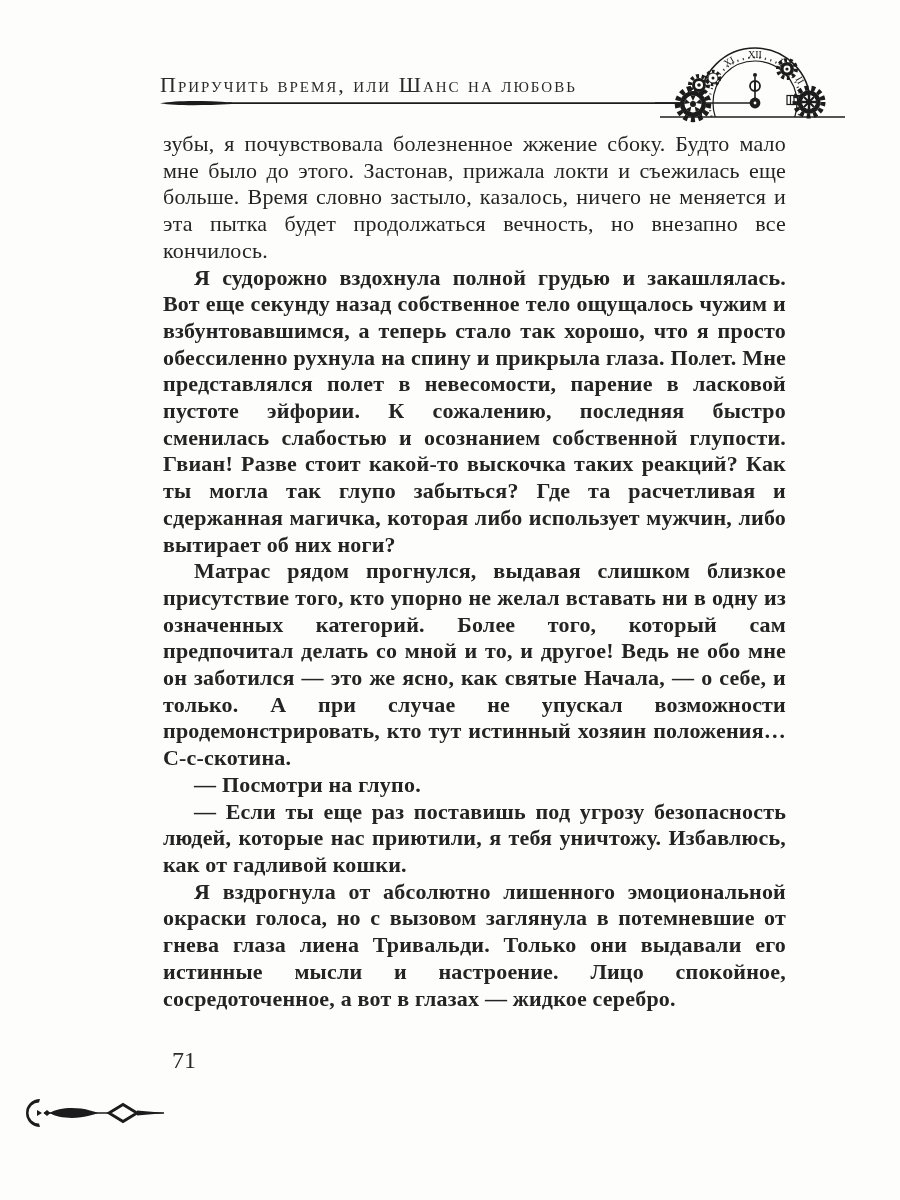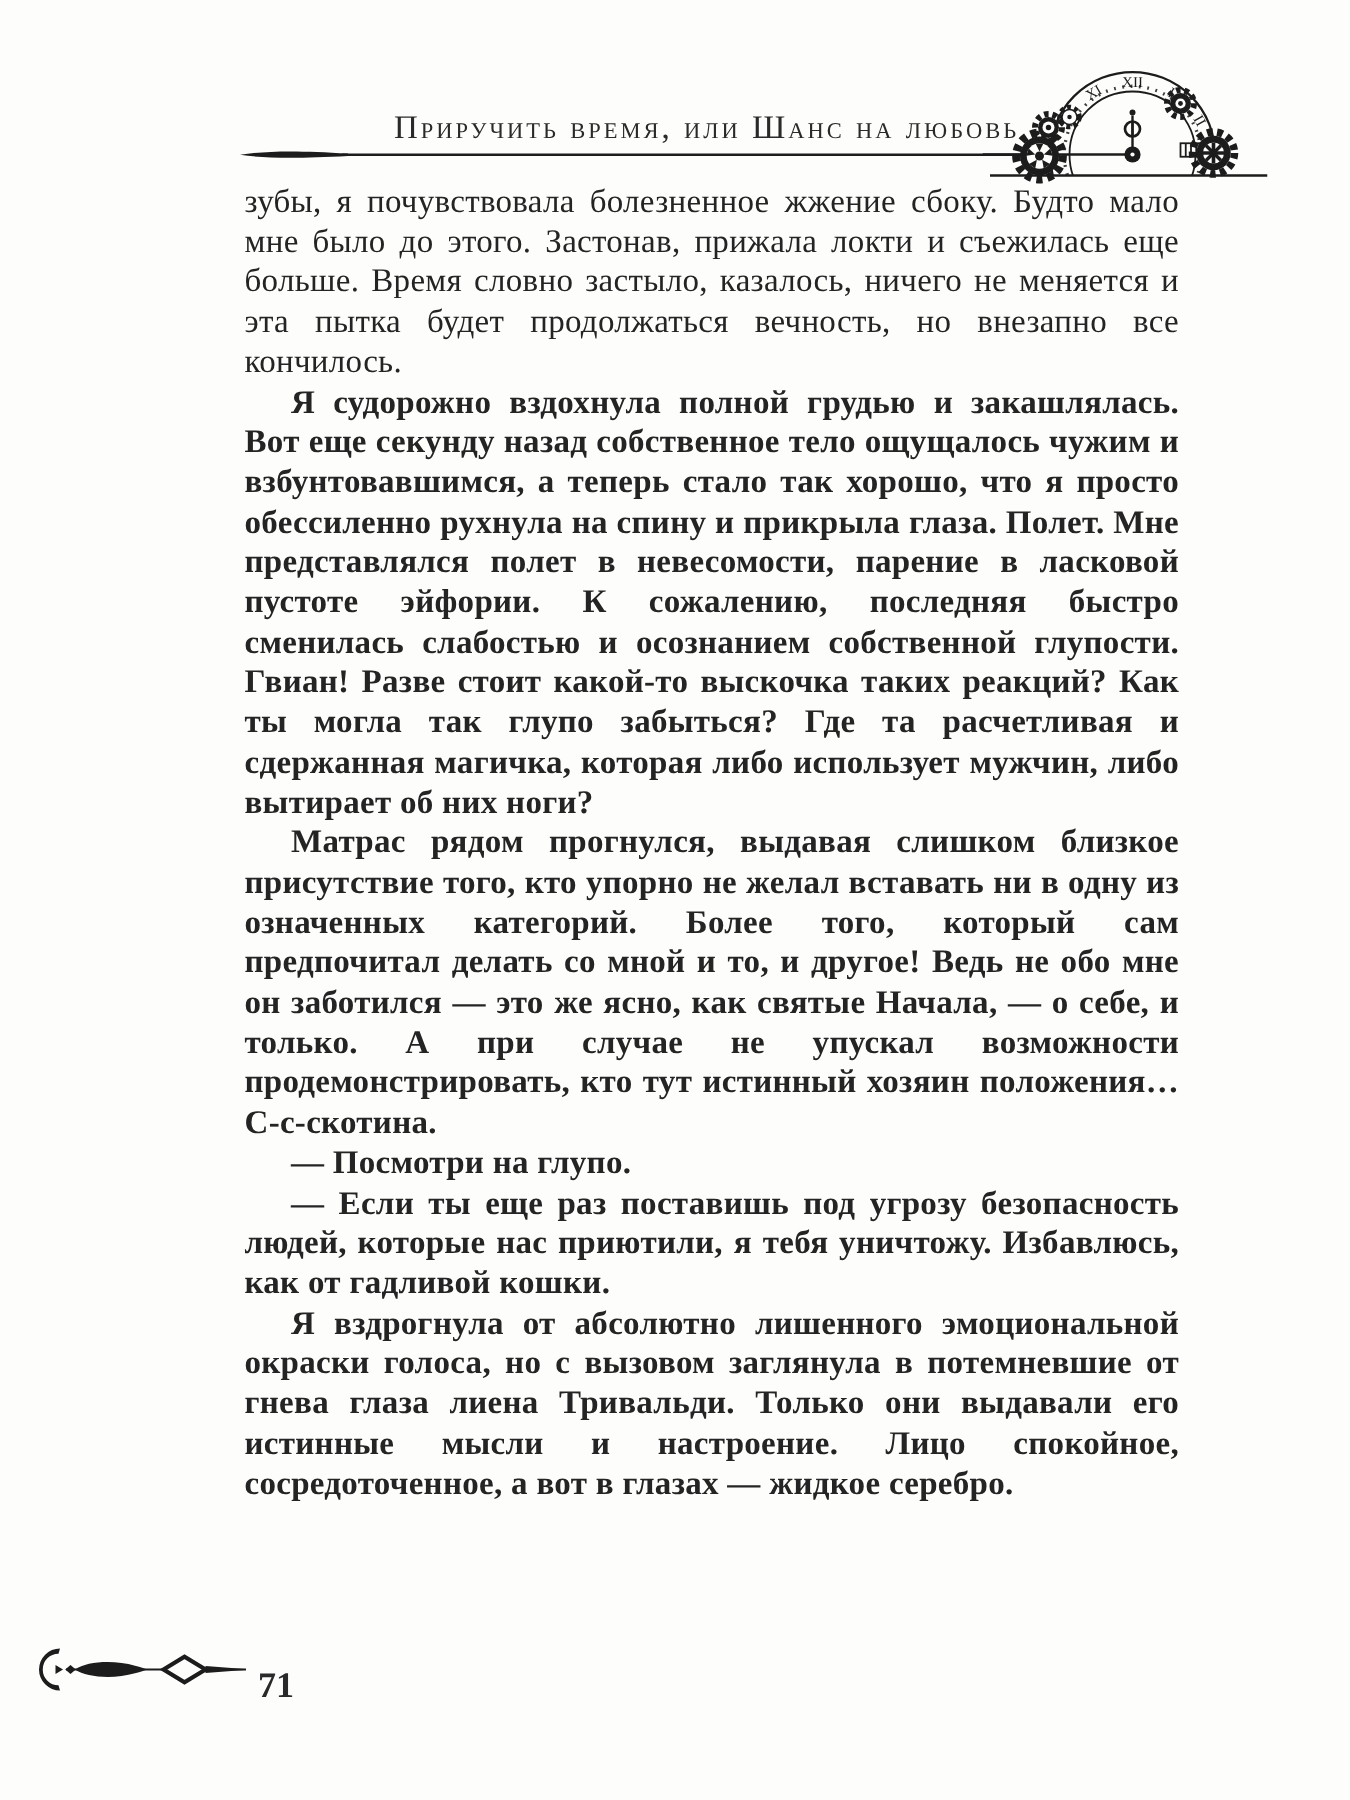--- a/index.html
+++ b/index.html
@@ -15,21 +15,20 @@
     color:var(--ink);
     position:relative;
     overflow:hidden;
   }
   .page{position:absolute;inset:0;}
 
   
   .running-title{
     position:absolute;
     left:160px; top:72px; width:622px;
-    text-align:center;
     font-size:22px;
     font-variant:small-caps;
     font-variant-caps:small-caps;
     letter-spacing:2px;
     color:#2a2a2a;
     white-space:nowrap;
   }
   .header-rule-svg{
     position:absolute; left:0; top:96px; width:900px; height:14px;
   }
@@ -38,40 +37,39 @@
   }
   .clock-num{
     font-family:"Liberation Serif",serif;
     font-size:10px;
     fill:var(--orn);
   }
 
   
   .body-text{
     position:absolute;
-    left:163px; top:121px; width:623px;
+    left:163px; top:131px; width:623px;
     font-size:22px;
     line-height:26.7px;
     text-align:justify;
     letter-spacing:0.2px;
     hyphens:auto;
     -webkit-hyphens:auto;
   }
   .para{margin:0;}
   .para.indent{text-indent:31px;font-weight:bold;}
 
   
   .footer-ornament-svg{
     position:absolute; left:24px; top:1096px; width:140px; height:34px;
   }
   .page-number{
-    position:absolute; left:172px; top:1111px;
+    position:absolute; left:172px; top:1047px;
     font-size:24px;
     color:#2a2a2a;
-    font-weight:bold;
   }
 
   
   .o-fill{fill:var(--orn);}
   .o-stroke{stroke:var(--orn);fill:none;}
   .o-paper{fill:var(--paper);}
 </style>
 </head>
 <body>
 

